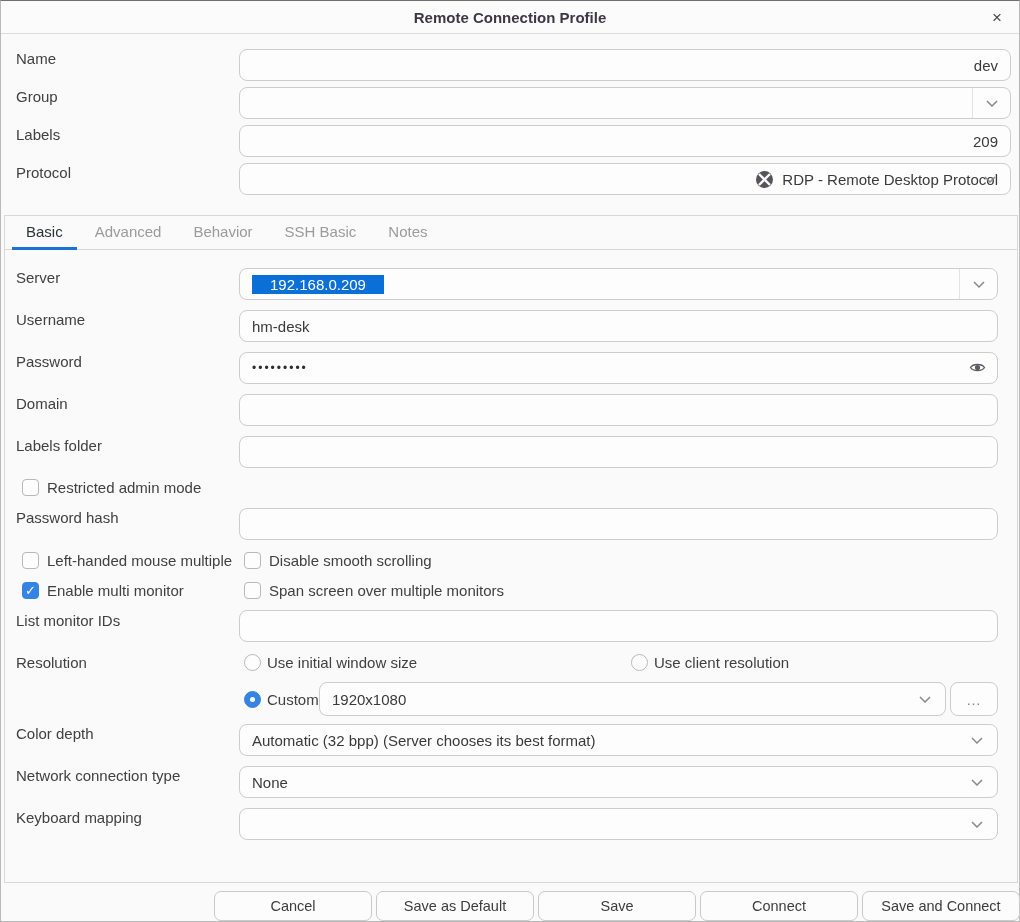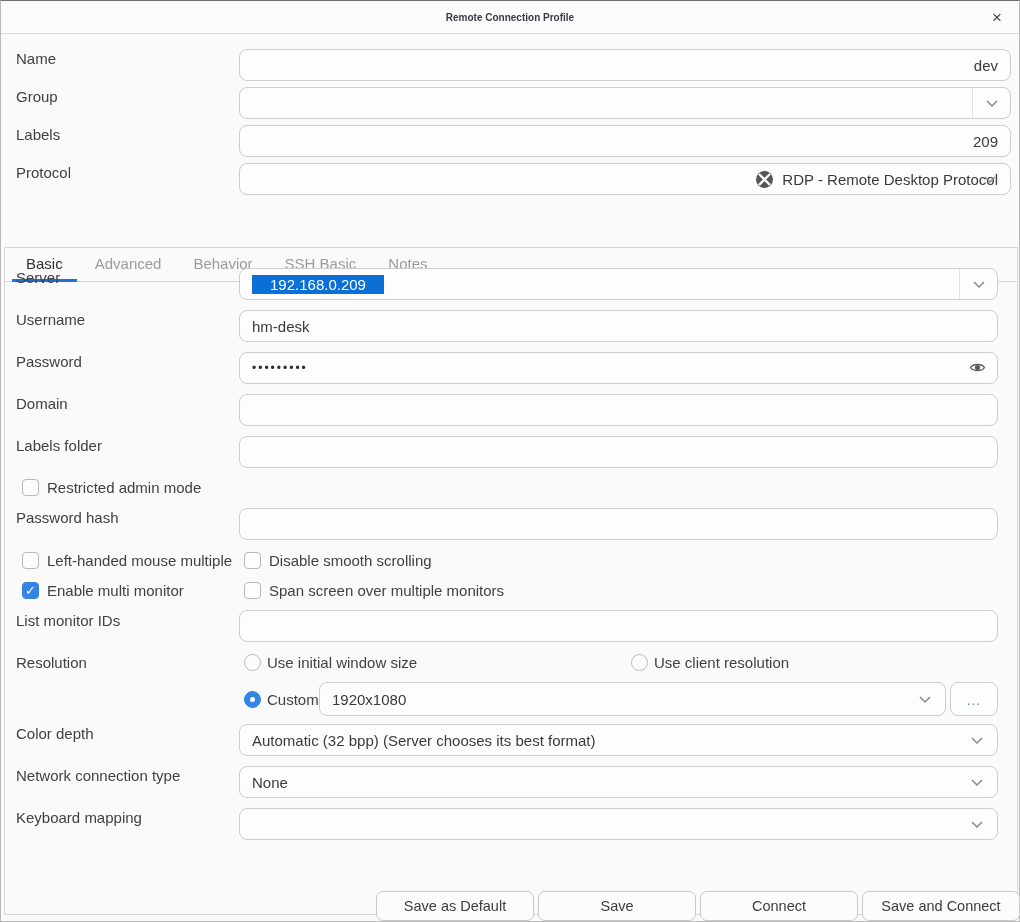--- a/index.html
+++ b/index.html
@@ -12,21 +12,21 @@
   .window {
     position:absolute; inset:0; background:#fafafa;
     border:1px solid #b9b9b9; border-top:1px solid #6f6f6f;
   }
   
   .titlebar {
     position:absolute; left:0; top:0; width:100%; height:33px;
     border-bottom:1px solid #dcdcdc; background:#fbfbfb;
     display:flex; align-items:center; justify-content:center;
   }
-  .title { font-weight:bold; color:#3d3846; font-size:10px; }
+  .title { font-weight:bold; color:#3d3846; font-size:15px; }
   .close-btn {
     position:absolute; right:10px; top:5px; width:24px; height:24px;
     display:flex; align-items:center; justify-content:center;
     font-size:17px; color:#4a4a4a; cursor:default;
   }
   
   .lbl { position:absolute; left:15px; color:#414141; white-space:nowrap; }
   .entry {
     position:absolute; left:238px; height:32px;
     background:#fdfdfd; border:1px solid #cdcdcd; border-radius:8px;
@@ -58,21 +58,21 @@
   }
   .radio.selected { background:#3584e4; border-color:#3584e4; }
   .radio.selected::after {
     content:""; position:absolute; left:5px; top:5px; width:5px; height:5px;
     border-radius:50%; background:#ffffff;
   }
   .cb-lbl { position:absolute; color:#414141; white-space:nowrap; }
   
   .frame {
     position:absolute; left:3px; top:214px; width:1014px; height:668px;
-    border:1px solid #d8d8d8; background:#fafafa;margin-top:32px;
+    border:1px solid #d8d8d8; background:#fafafa;
   }
   .tabsbar {
     position:absolute; left:0; top:0; right:0; height:34px;
     border-bottom:1px solid #d8d8d8; display:flex; align-items:stretch; padding-left:7px;
   }
   .tab {
     display:flex; align-items:center; padding:0 14px; margin-right:4px;
     color:#9b9b9b; border-bottom:3px solid transparent; margin-bottom:-1px;
   }
   .tab.active { color:#2e3436; border-bottom:3px solid #1c71d8; }
@@ -247,18 +247,19 @@
   <div class="lbl" style="top:808px">Keyboard mapping</div>
   <div class="entry tabw" style="top:807px">
     <span></span>
     <span class="chev-inline">
         <svg width="12" height="7">
           <polyline points="1,1 6,6 11,1" fill="none" stroke="#8a8a8a" stroke-width="1.5"></polyline>
         </svg>
       </span>
   </div>
 
+  <div class="btn" style="left:213px">Cancel</div>
   <div class="btn" style="left:375px">Save as Default</div>
   <div class="btn" style="left:537px">Save</div>
   <div class="btn" style="left:699px">Connect</div>
   <div class="btn" style="left:861px">Save and Connect</div>
 
 </div>
 
 </body></html>

